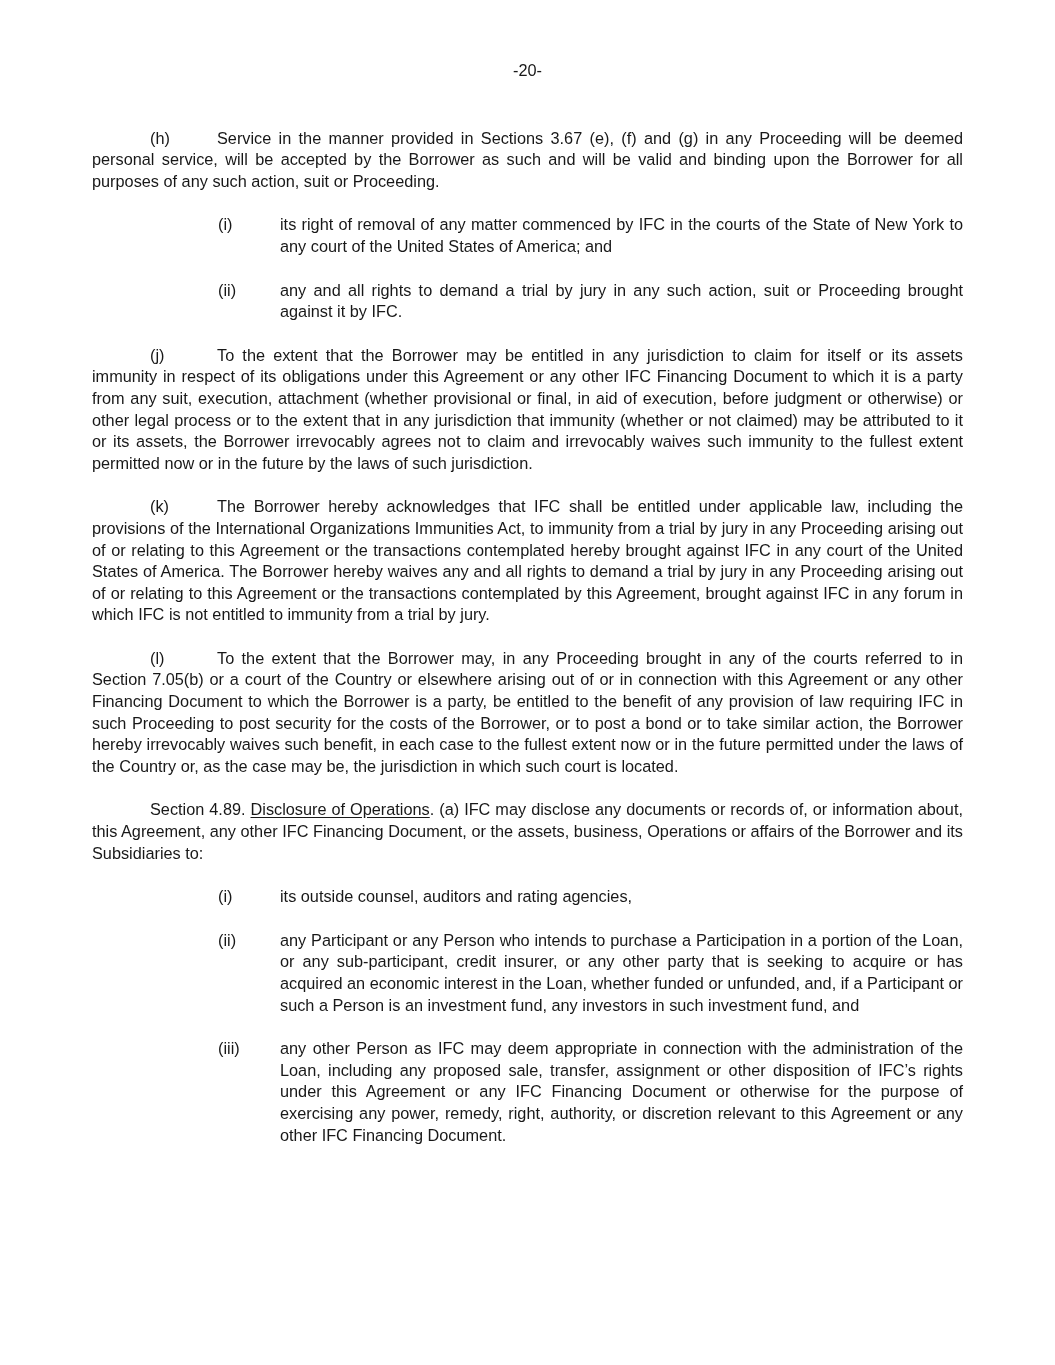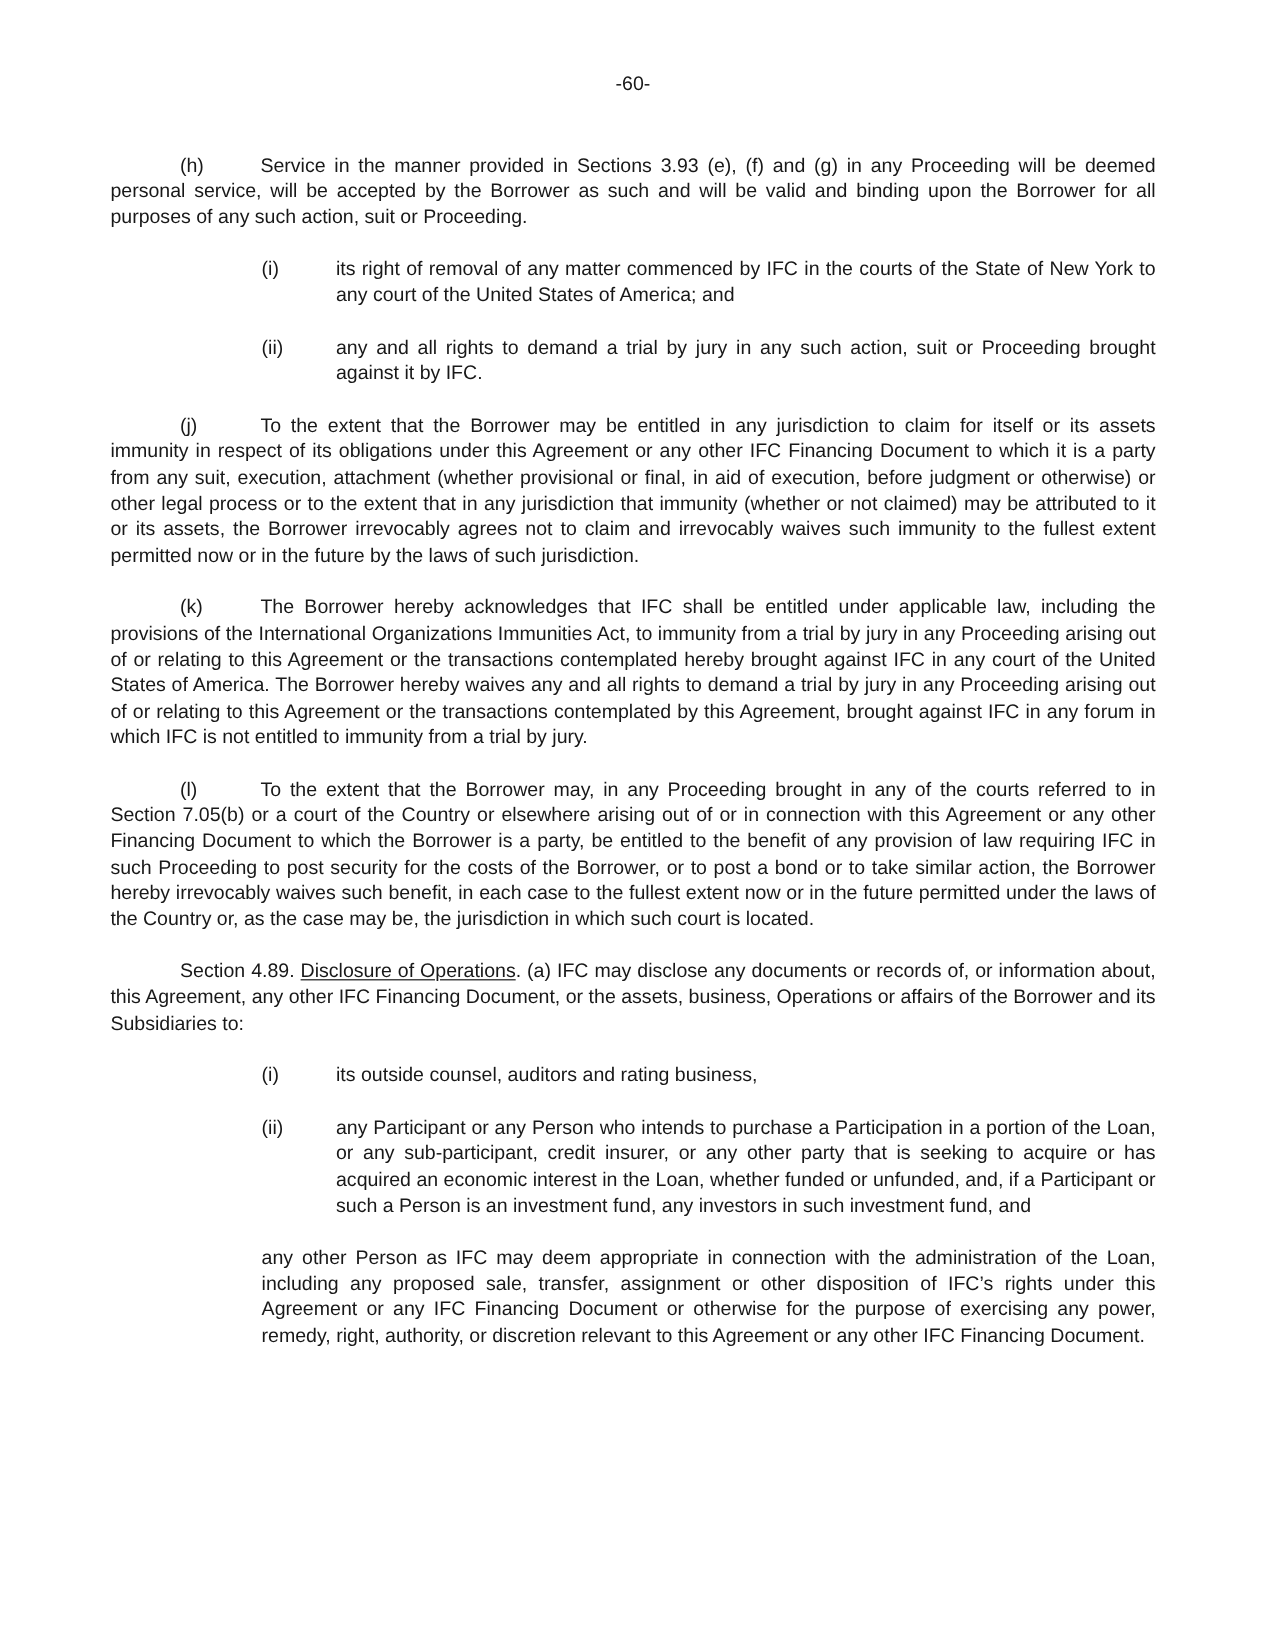--- a/index.html
+++ b/index.html
@@ -46,23 +46,23 @@
   .underline {
     text-decoration: underline;
     text-underline-offset: 2px;
   }
 </style>
 </head>
 <body>
 
 <div class="page">
 
-  <div class="page-number">-60-</div>
+  <div class="page-number">-20-</div>
 
-  <p class="para"><span class="para-label">(h)</span><span>Service in the manner provided in Sections 3.93 (e), (f) and (g) in any Proceeding will be deemed personal service, will be accepted by the Borrower as such and will be valid and binding upon the Borrower for all purposes of any such action, suit or Proceeding.</span></p>
+  <p class="para"><span class="para-label">(h)</span><span>Service in the manner provided in Sections 3.67 (e), (f) and (g) in any Proceeding will be deemed personal service, will be accepted by the Borrower as such and will be valid and binding upon the Borrower for all purposes of any such action, suit or Proceeding.</span></p>
 
 
   <div class="sub-item">
     <span class="sub-num">(i)</span>
     <span class="sub-text">its right of removal of any matter commenced by IFC in the courts of the State of New York to any court of the United States of America; and</span>
   </div>
 
   <div class="sub-item">
     <span class="sub-num">(ii)</span>
     <span class="sub-text">any and all rights to demand a trial by jury in any such action, suit or Proceeding brought against it by IFC.</span>
@@ -71,25 +71,26 @@
   <p class="para"><span class="para-label">(j)</span><span>To the extent that the Borrower may be entitled in any jurisdiction to claim for itself or its assets immunity in respect of its obligations under this Agreement or any other IFC Financing Document to which it is a party from any suit, execution, attachment (whether provisional or final, in aid of execution, before judgment or otherwise) or other legal process or to the extent that in any jurisdiction that immunity (whether or not claimed) may be attributed to it or its assets, the Borrower irrevocably agrees not to claim and irrevocably waives such immunity to the fullest extent permitted now or in the future by the laws of such jurisdiction.</span></p>
 
   <p class="para"><span class="para-label">(k)</span><span>The Borrower hereby acknowledges that IFC shall be entitled under applicable law, including the provisions of the International Organizations Immunities Act, to immunity from a trial by jury in any Proceeding arising out of or relating to this Agreement or the transactions contemplated hereby brought against IFC in any court of the United States of America. The Borrower hereby waives any and all rights to demand a trial by jury in any Proceeding arising out of or relating to this Agreement or the transactions contemplated by this Agreement, brought against IFC in any forum in which IFC is not entitled to immunity from a trial by jury.</span></p>
 
   <p class="para"><span class="para-label">(l)</span><span>To the extent that the Borrower may, in any Proceeding brought in any of the courts referred to in Section 7.05(b) or a court of the Country or elsewhere arising out of or in connection with this Agreement or any other Financing Document to which the Borrower is a party, be entitled to the benefit of any provision of law requiring IFC in such Proceeding to post security for the costs of the Borrower, or to post a bond or to take similar action, the Borrower hereby irrevocably waives such benefit, in each case to the fullest extent now or in the future permitted under the laws of the Country or, as the case may be, the jurisdiction in which such court is located.</span></p>
 
   <p class="para"><span>Section 4.89. </span><span class="underline">Disclosure of Operations</span><span>. (a) IFC may disclose any documents or records of, or information about, this Agreement, any other IFC Financing Document, or the assets, business, Operations or affairs of the Borrower and its Subsidiaries to:</span></p>
 
   <div class="sub-item">
     <span class="sub-num">(i)</span>
-    <span class="sub-text">its outside counsel, auditors and rating business,</span>
+    <span class="sub-text">its outside counsel, auditors and rating agencies,</span>
   </div>
 
   <div class="sub-item">
     <span class="sub-num">(ii)</span>
     <span class="sub-text">any Participant or any Person who intends to purchase a Participation in a portion of the Loan, or any sub-participant, credit insurer, or any other party that is seeking to acquire or has acquired an economic interest in the Loan, whether funded or unfunded, and, if a Participant or such a Person is an investment fund, any investors in such investment fund, and</span>
   </div>
 
   <div class="sub-item">
+    <span class="sub-num">(iii)</span>
     <span class="sub-text">any other Person as IFC may deem appropriate in connection with the administration of the Loan, including any proposed sale, transfer, assignment or other disposition of IFC’s rights under this Agreement or any IFC Financing Document or otherwise for the purpose of exercising any power, remedy, right, authority, or discretion relevant to this Agreement or any other IFC Financing Document.</span>
   </div>
 
 </div>
 
 </body></html>

